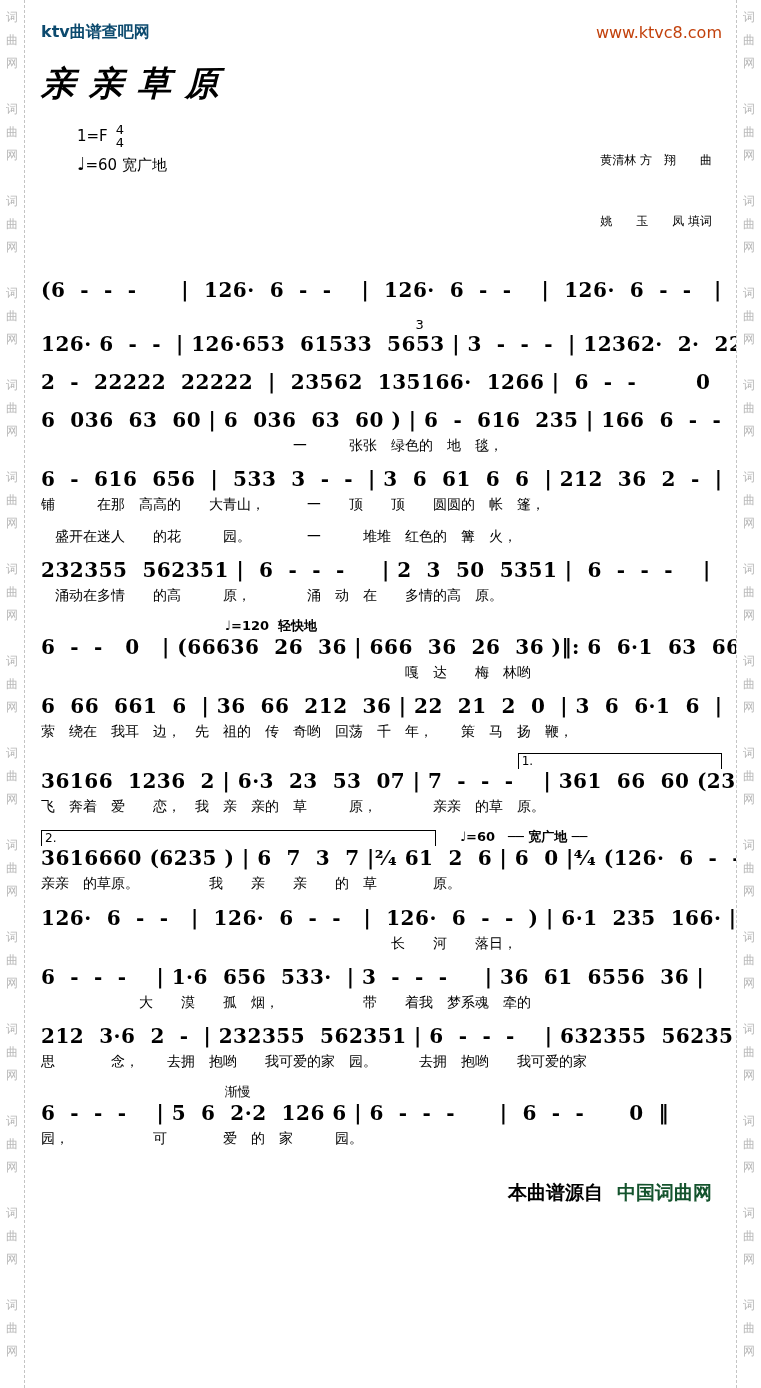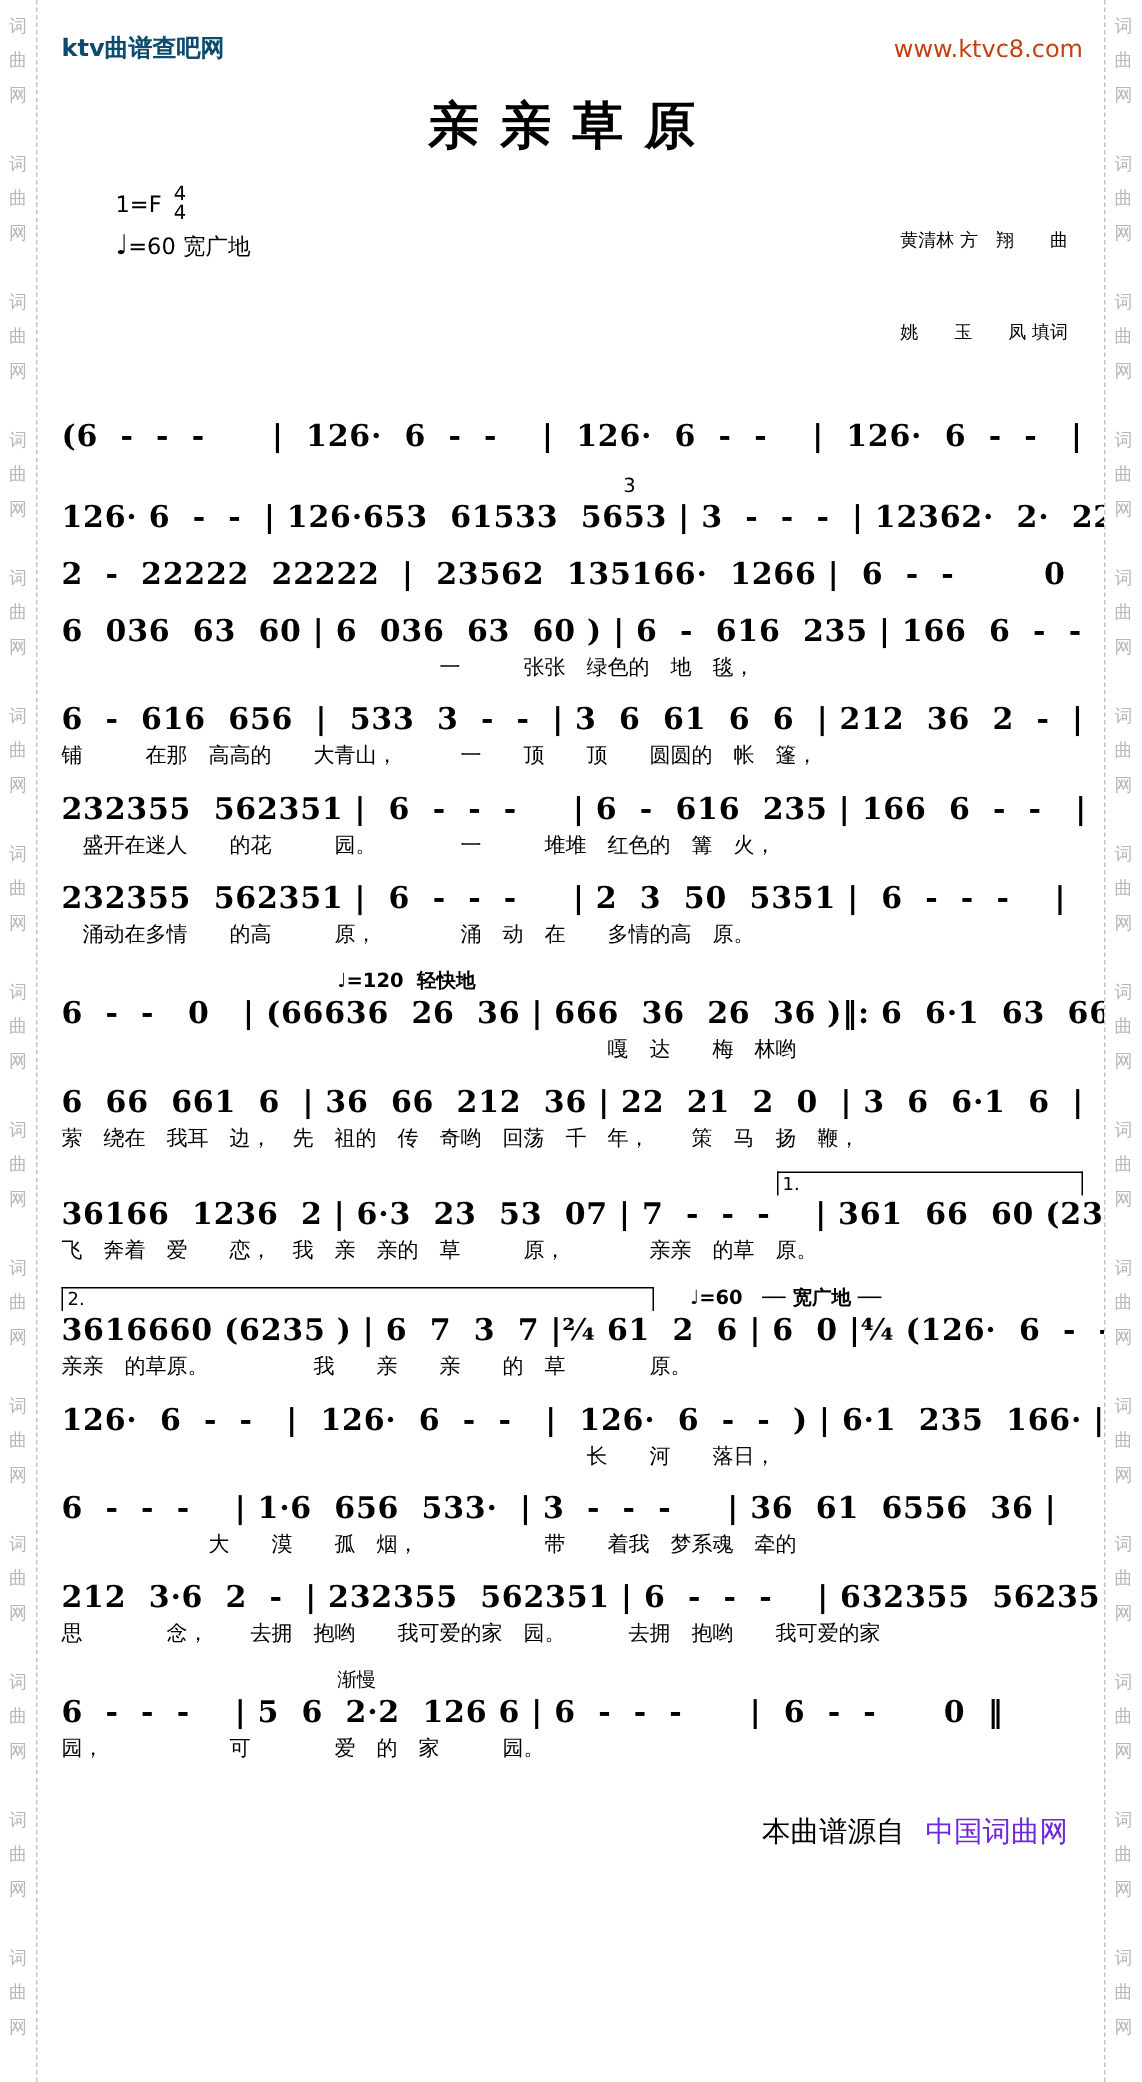--- a/index.html
+++ b/index.html
@@ -5,41 +5,41 @@
   html,body{margin:0;padding:0;background:#fff;}
   body{width:761px;height:1388px;overflow:hidden;font-family:"DejaVu Sans",sans-serif;color:#000;}
   .page{width:761px;height:1388px;display:flex;box-sizing:border-box;background:#fff;}
   .side{width:24px;flex:0 0 24px;white-space:pre;text-align:center;color:#b8b8b8;
         font-size:12px;line-height:23px;padding-top:6px;box-sizing:border-box;overflow:hidden;}
   .content{flex:1;border-left:1px dashed #c4c4c4;border-right:1px dashed #c4c4c4;
            padding:14px 14px 0 16px;box-sizing:border-box;overflow:hidden;}
   .hdr{display:flex;justify-content:space-between;align-items:center;margin-top:8px;}
   .site-name{color:#0c4a6e;font-weight:bold;font-size:16px;}
   .site-url{color:#c2410c;font-weight:normal;font-size:16px;}
-  .title{text-align:center;font-size:34px;font-weight:bold;letter-spacing:14px;margin:18px 0 2px 0;}
+  .title{text-align:left;font-size:34px;font-weight:bold;letter-spacing:14px;margin:18px 0 2px 0;font-style:italic;}
   .meta-row{display:flex;justify-content:space-between;align-items:flex-start;margin:2px 0 6px 0;}
   .key-block{font-size:15px;padding-left:36px;padding-top:14px;}
   .key-line{display:flex;align-items:center;gap:8px;}
   .frac{display:inline-flex;flex-direction:column;line-height:1;font-size:13px;text-align:center;}
   .frac span{display:block;}
   .tempo-line{margin-top:4px;font-size:15px;}
   .note-glyph{font-size:18px;}
   .credits{text-align:center;font-size:12px;line-height:1.7;padding-right:10px;white-space:pre;}
   .system{margin-bottom:13px;}
   .ann{display:flex;align-items:flex-end;font-size:13px;min-height:16px;white-space:pre;}
   .ann:empty{display:none;}
   .volta{border-top:1px solid #000;border-left:1px solid #000;border-right:1px solid #000;
          font-size:12px;padding:0 2px 1px 3px;text-align:left;box-sizing:border-box;}
   .notes{font-family:"DejaVu Serif","DejaVu Sans",serif;font-size:20px;font-weight:bold;
          white-space:pre;line-height:1.25;letter-spacing:0.5px;}
   .lyrics{font-size:14px;white-space:pre;margin-top:3px;line-height:1.3;}
   .lyrics:empty{display:none;}
-  .footer{display:flex;justify-content:flex-end;gap:14px;font-size:19px;font-weight:normal;
+  .footer{display:flex;justify-content:flex-end;gap:14px;font-size:19px;font-weight:bold;
           padding:20px 10px 0 0;}
-  .footer .pink{color:#6d28d9;}
+  .footer .pink{color:#14532d;}
   .sp{flex:1;}
 </style>
 </head>
 <body>
 
 <div class="page">
   <div class="side">词
 曲
 网
 
@@ -144,21 +144,20 @@
       <div class="notes">6  036  63  60 | 6  036  63  60 ) | 6  -  616  235 | 166  6  -  -   |</div>
       <div class="lyrics">　　　　　　　　　　　　　　　　　　一　　　张张　绿色的　地　毯，</div>
     </div>
 
     <div class="system">
       <div class="notes">6  -  616  656  |  533  3  -  -  | 3  6  61  6  6  | 212  36  2  -  |</div>
       <div class="lyrics">铺　　　在那　高高的　　大青山，　　　一　　顶　　顶　　圆圆的　帐　篷，</div>
     </div>
 
     <div class="system">
-      <div class="notes">232355  562351 |  6  -  -  -     | 6  -  616  235 | 166  6  -  -   |</div>
       <div class="lyrics">　盛开在迷人　　的花　　　园。　　　　一　　　堆堆　红色的　篝　火，</div>
     </div>
 
 
     <div class="system">
       <div class="notes">232355  562351 |  6  -  -  -     | 2  3  50  5351 |  6  -  -  -    |</div>
       <div class="lyrics">　涌动在多情　　的高　　　原，　　　　涌　动　在　　多情的高　原。</div>
     </div>
 
     <div class="system">

